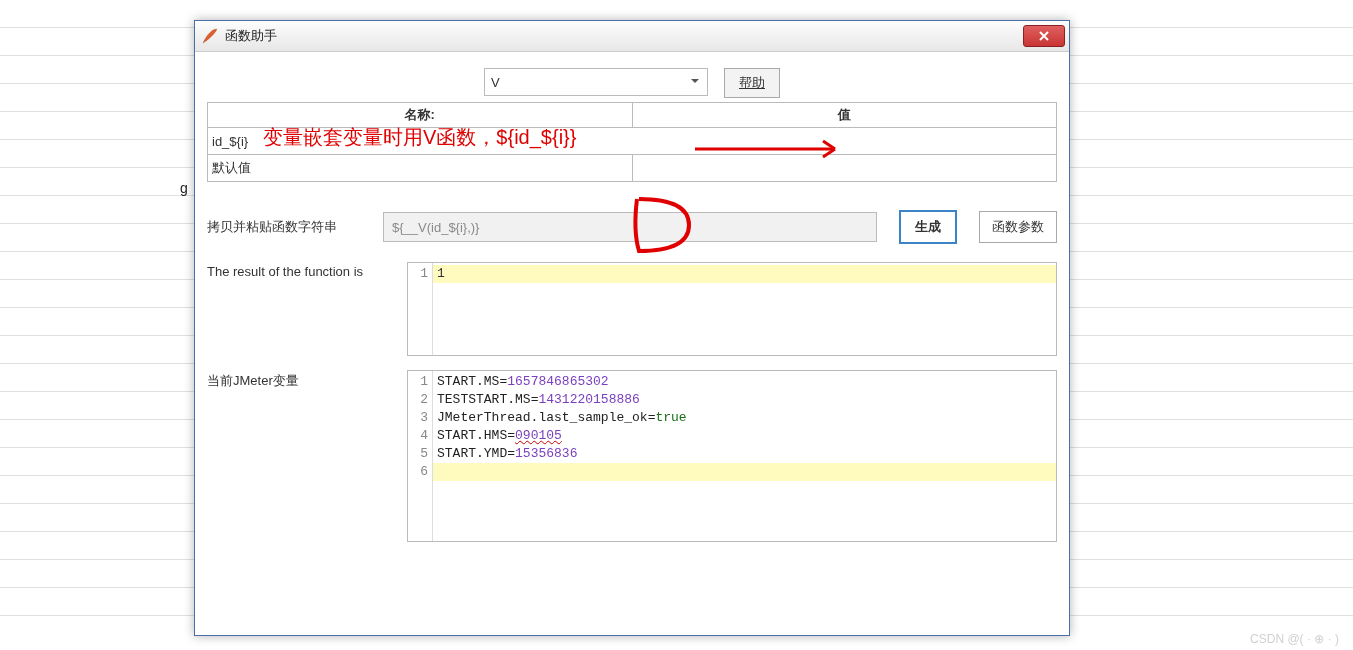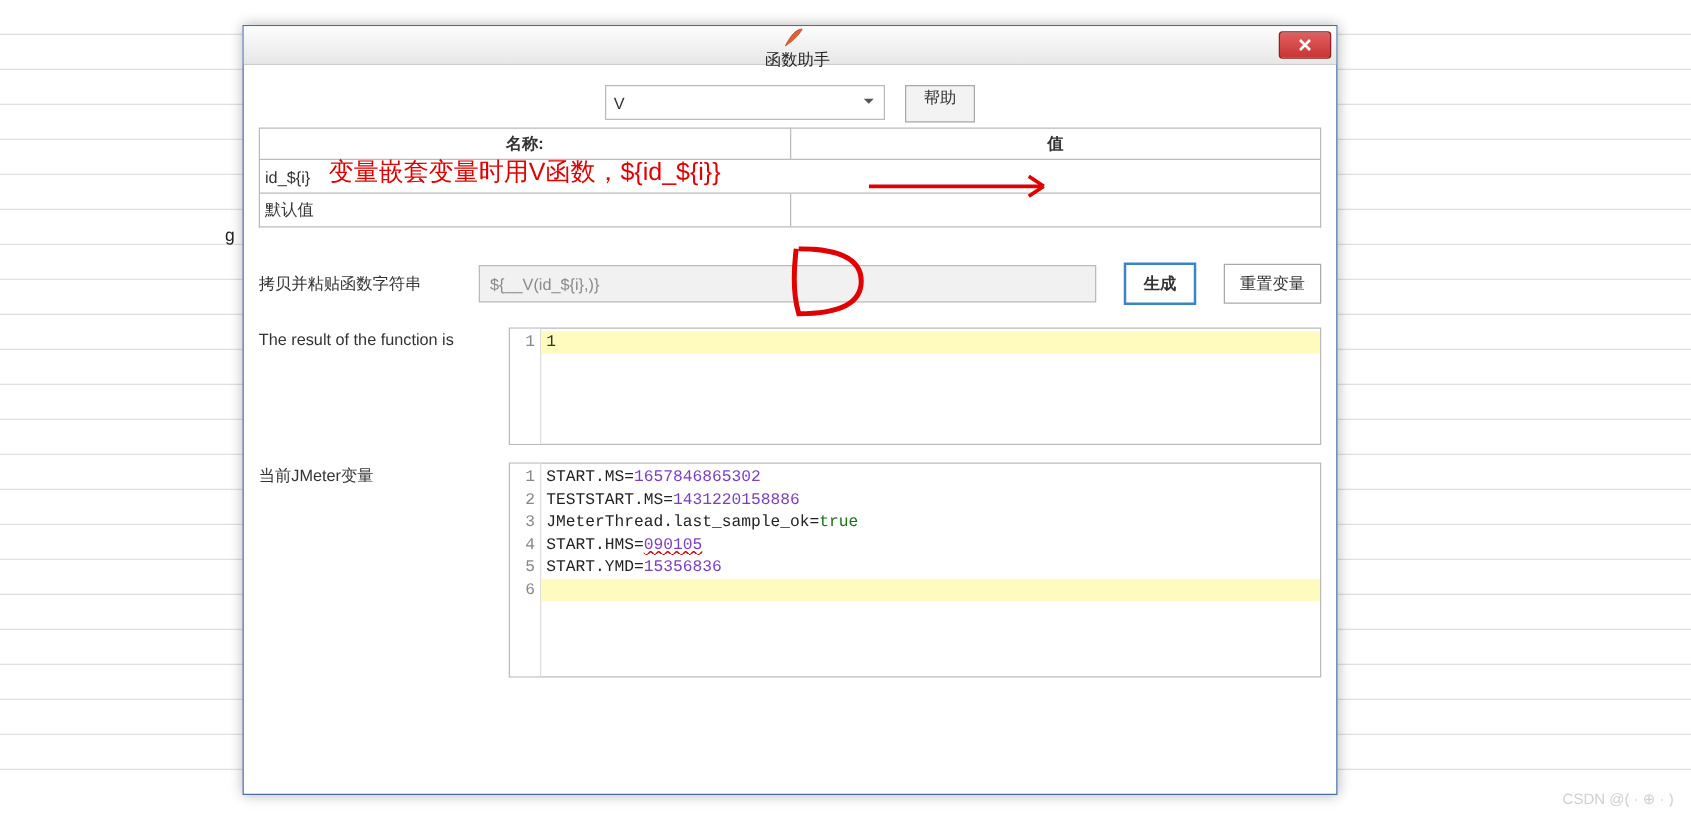--- a/index.html
+++ b/index.html
@@ -30,40 +30,39 @@
     flex-direction: column;
   }
   .titlebar {
     height: 30px;
     background: linear-gradient(#fdfdfd,#e7e7e7);
     border-bottom:1px solid #ccc;
     display:flex;
     align-items:center;
     padding-left:6px;
     position:relative;
-    flex-direction:column;
   }
   .titlebar .app-icon { width:18px; display:flex; align-items:center; justify-content:center; }
   .titlebar .title-text { margin-left:6px; color:#222; font-size:13px; }
   .close-btn {
     position:absolute; right:4px; top:4px; width:40px; height:20px;
     background: linear-gradient(#e06060,#c93434);
     border:1px solid #8a2020; border-radius:3px;
     display:flex; align-items:center; justify-content:center;
   }
   .close-btn svg { width:12px; height:12px; }
   .content { flex:1; padding:10px 12px 8px 12px; overflow:hidden; position:relative; }
   .top-row { display:flex; justify-content:center; gap:16px; margin-top:6px; margin-bottom:4px;}
   .func-select {
     width: 210px; height:26px; border:1px solid #bbb; display:flex; align-items:center;
     padding:0 6px; justify-content:space-between; background:#fff;
   }
   .btn {
     height:28px; padding:0 14px; border:1px solid #a9a9a9; background:#f3f3f3;
-    display:flex; align-items:flex-start; font-size:13px; cursor:pointer;
+    display:flex; align-items:center; font-size:13px; cursor:pointer;text-decoration:underline;
   }
   .annot {
     color:#e00000; font-size:20px; font-weight:500; position:absolute; left:68px; top:72px; pointer-events:none;
     font-family: "Microsoft YaHei", Arial, sans-serif;
   }
   .fieldset-label {
     text-align:center; font-size:13px; color:#333; position:relative; margin-top:36px;
   }
   .fieldset-label::before, .fieldset-label::after{
     content:""; position:absolute; top:10px; height:1px; background:#bbb;
@@ -223,21 +222,21 @@
       </div>
     </div>
 
     <div class="row2">
       <span class="label">拷贝并粘贴函数字符串</span>
       <div class="disabled-input">${__V(id_${i},)}</div>
       <div class="btn-gen">
         <span>生成</span>
       </div>
       <div class="btn-reset">
-        <span>重置变量</span>
+        <span>函数参数</span>
       </div>
     </div>
 
     <div class="result-area">
       <div class="lbl">The result of the function is</div>
       <div class="code-box">
         <div class="gutter">
             <div>1</div>
           </div>
         <div class="code-body">

